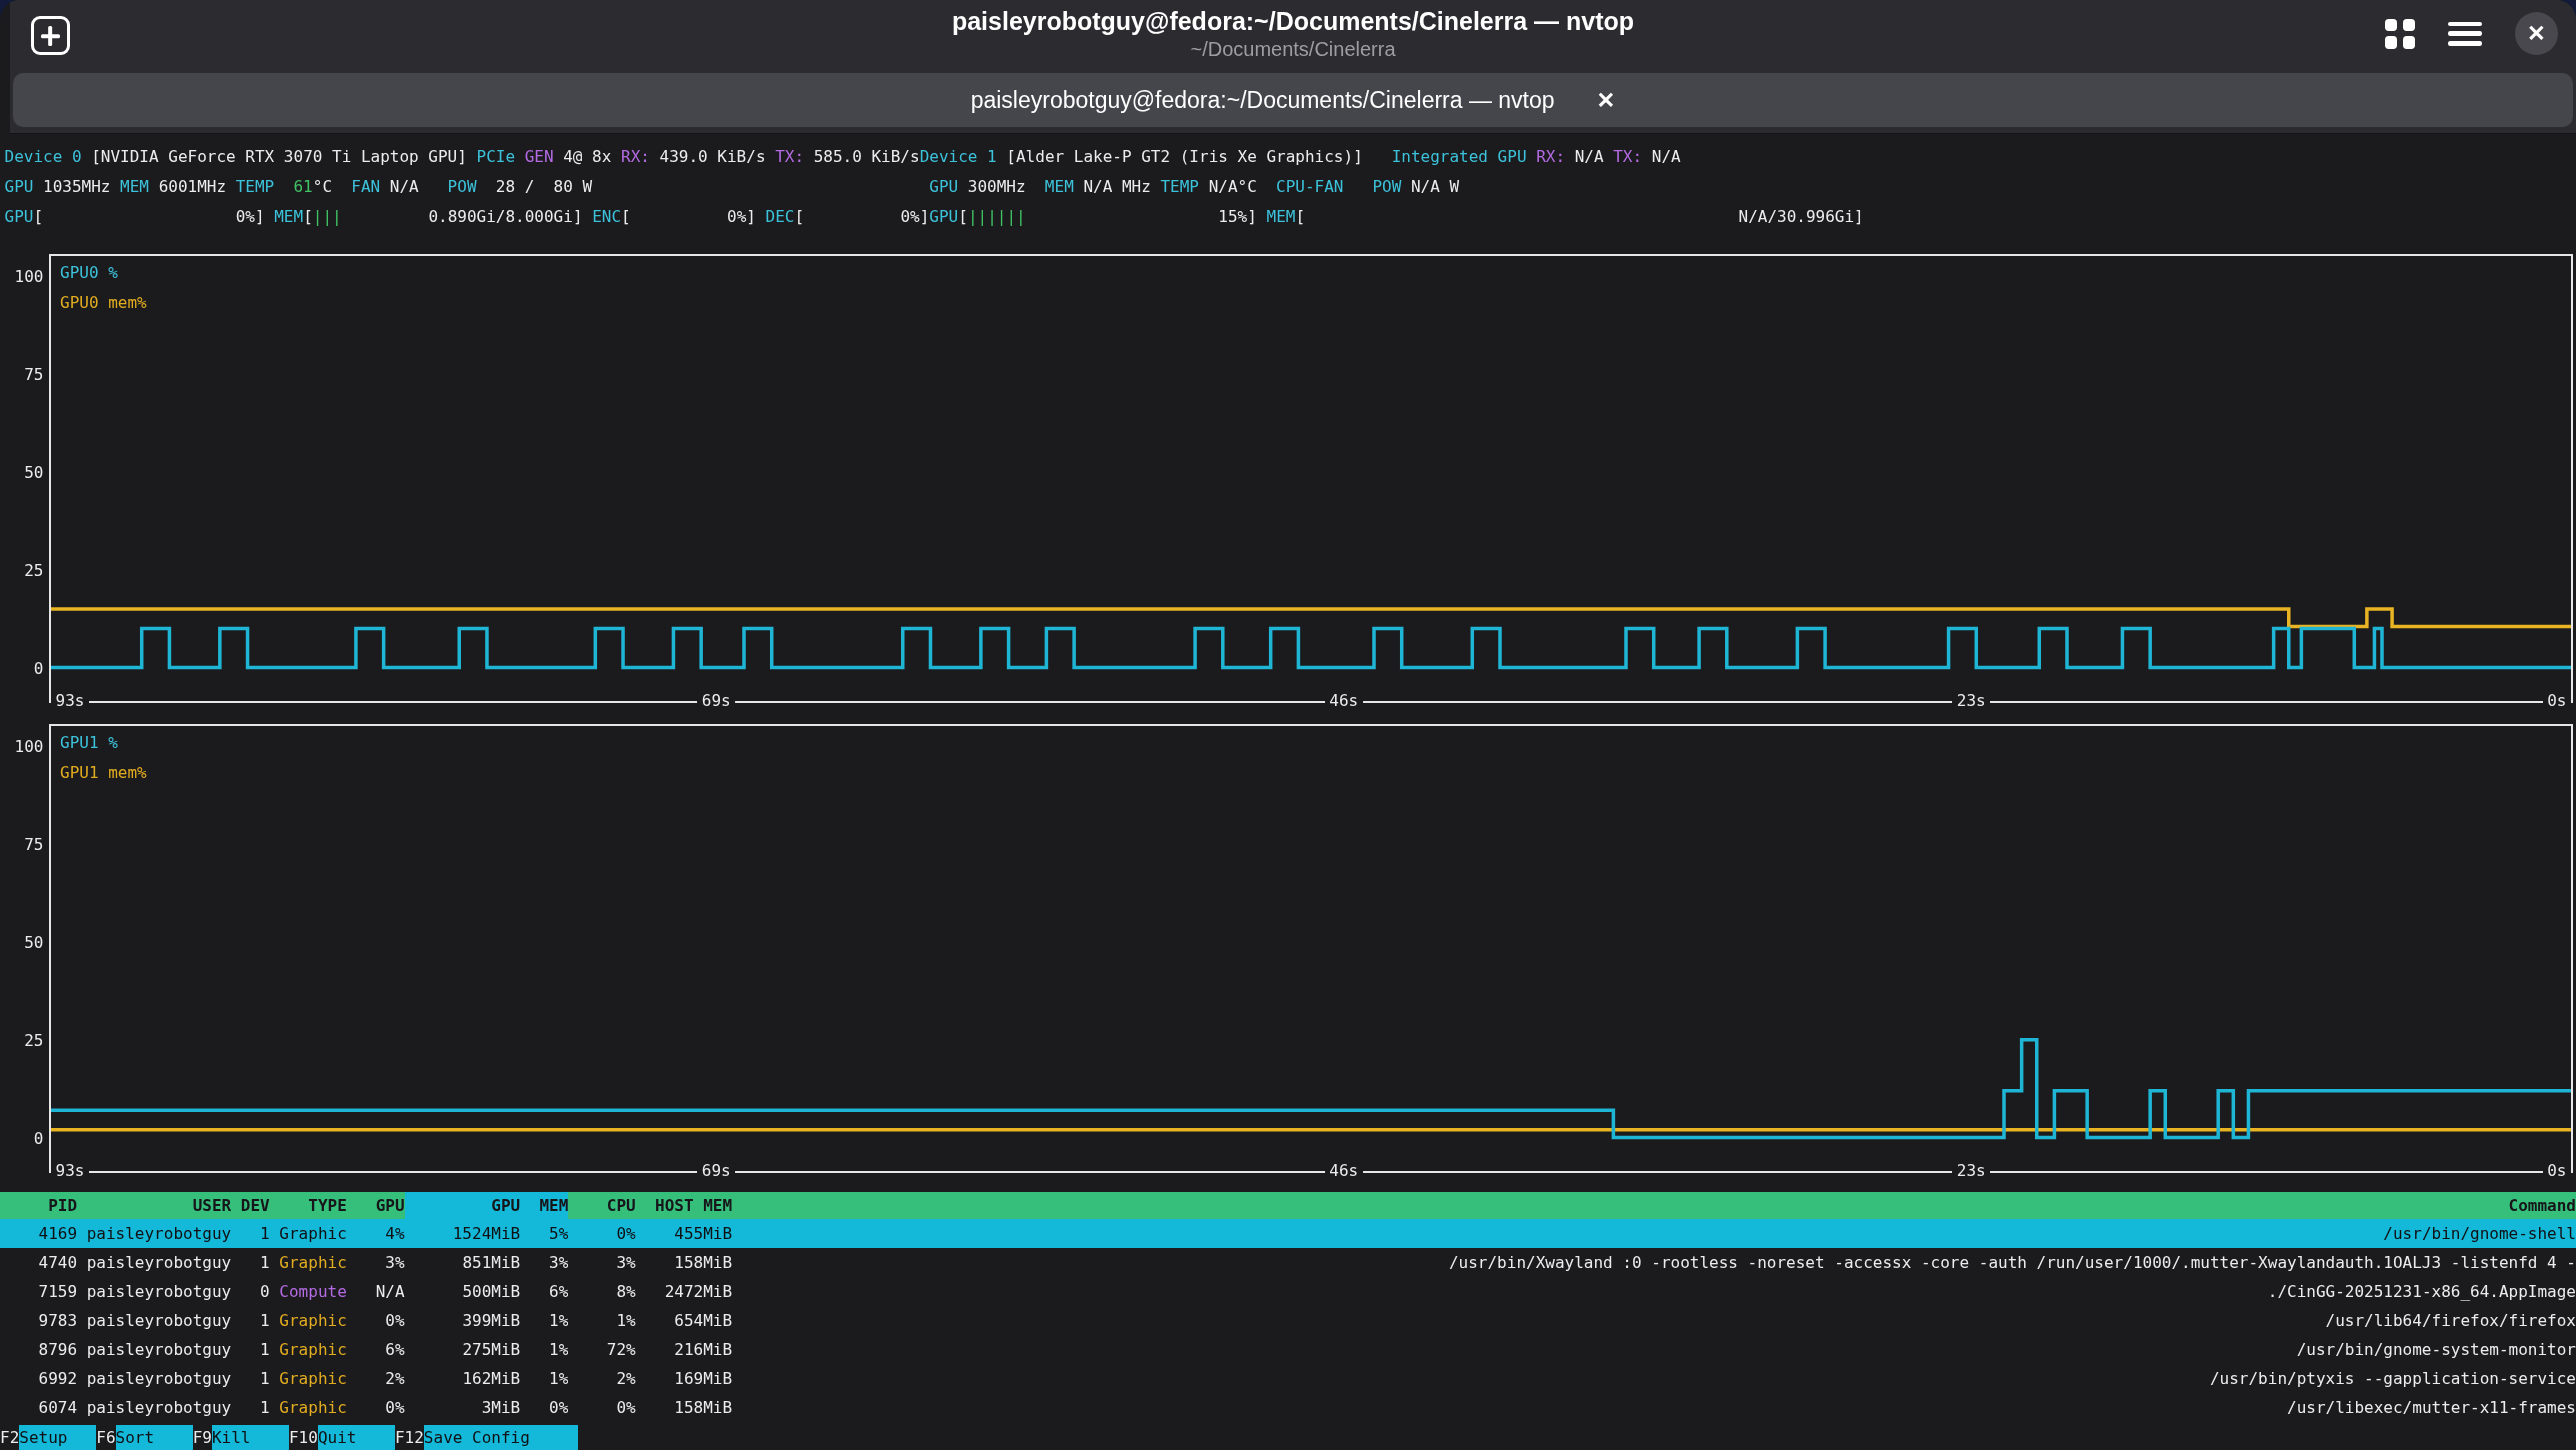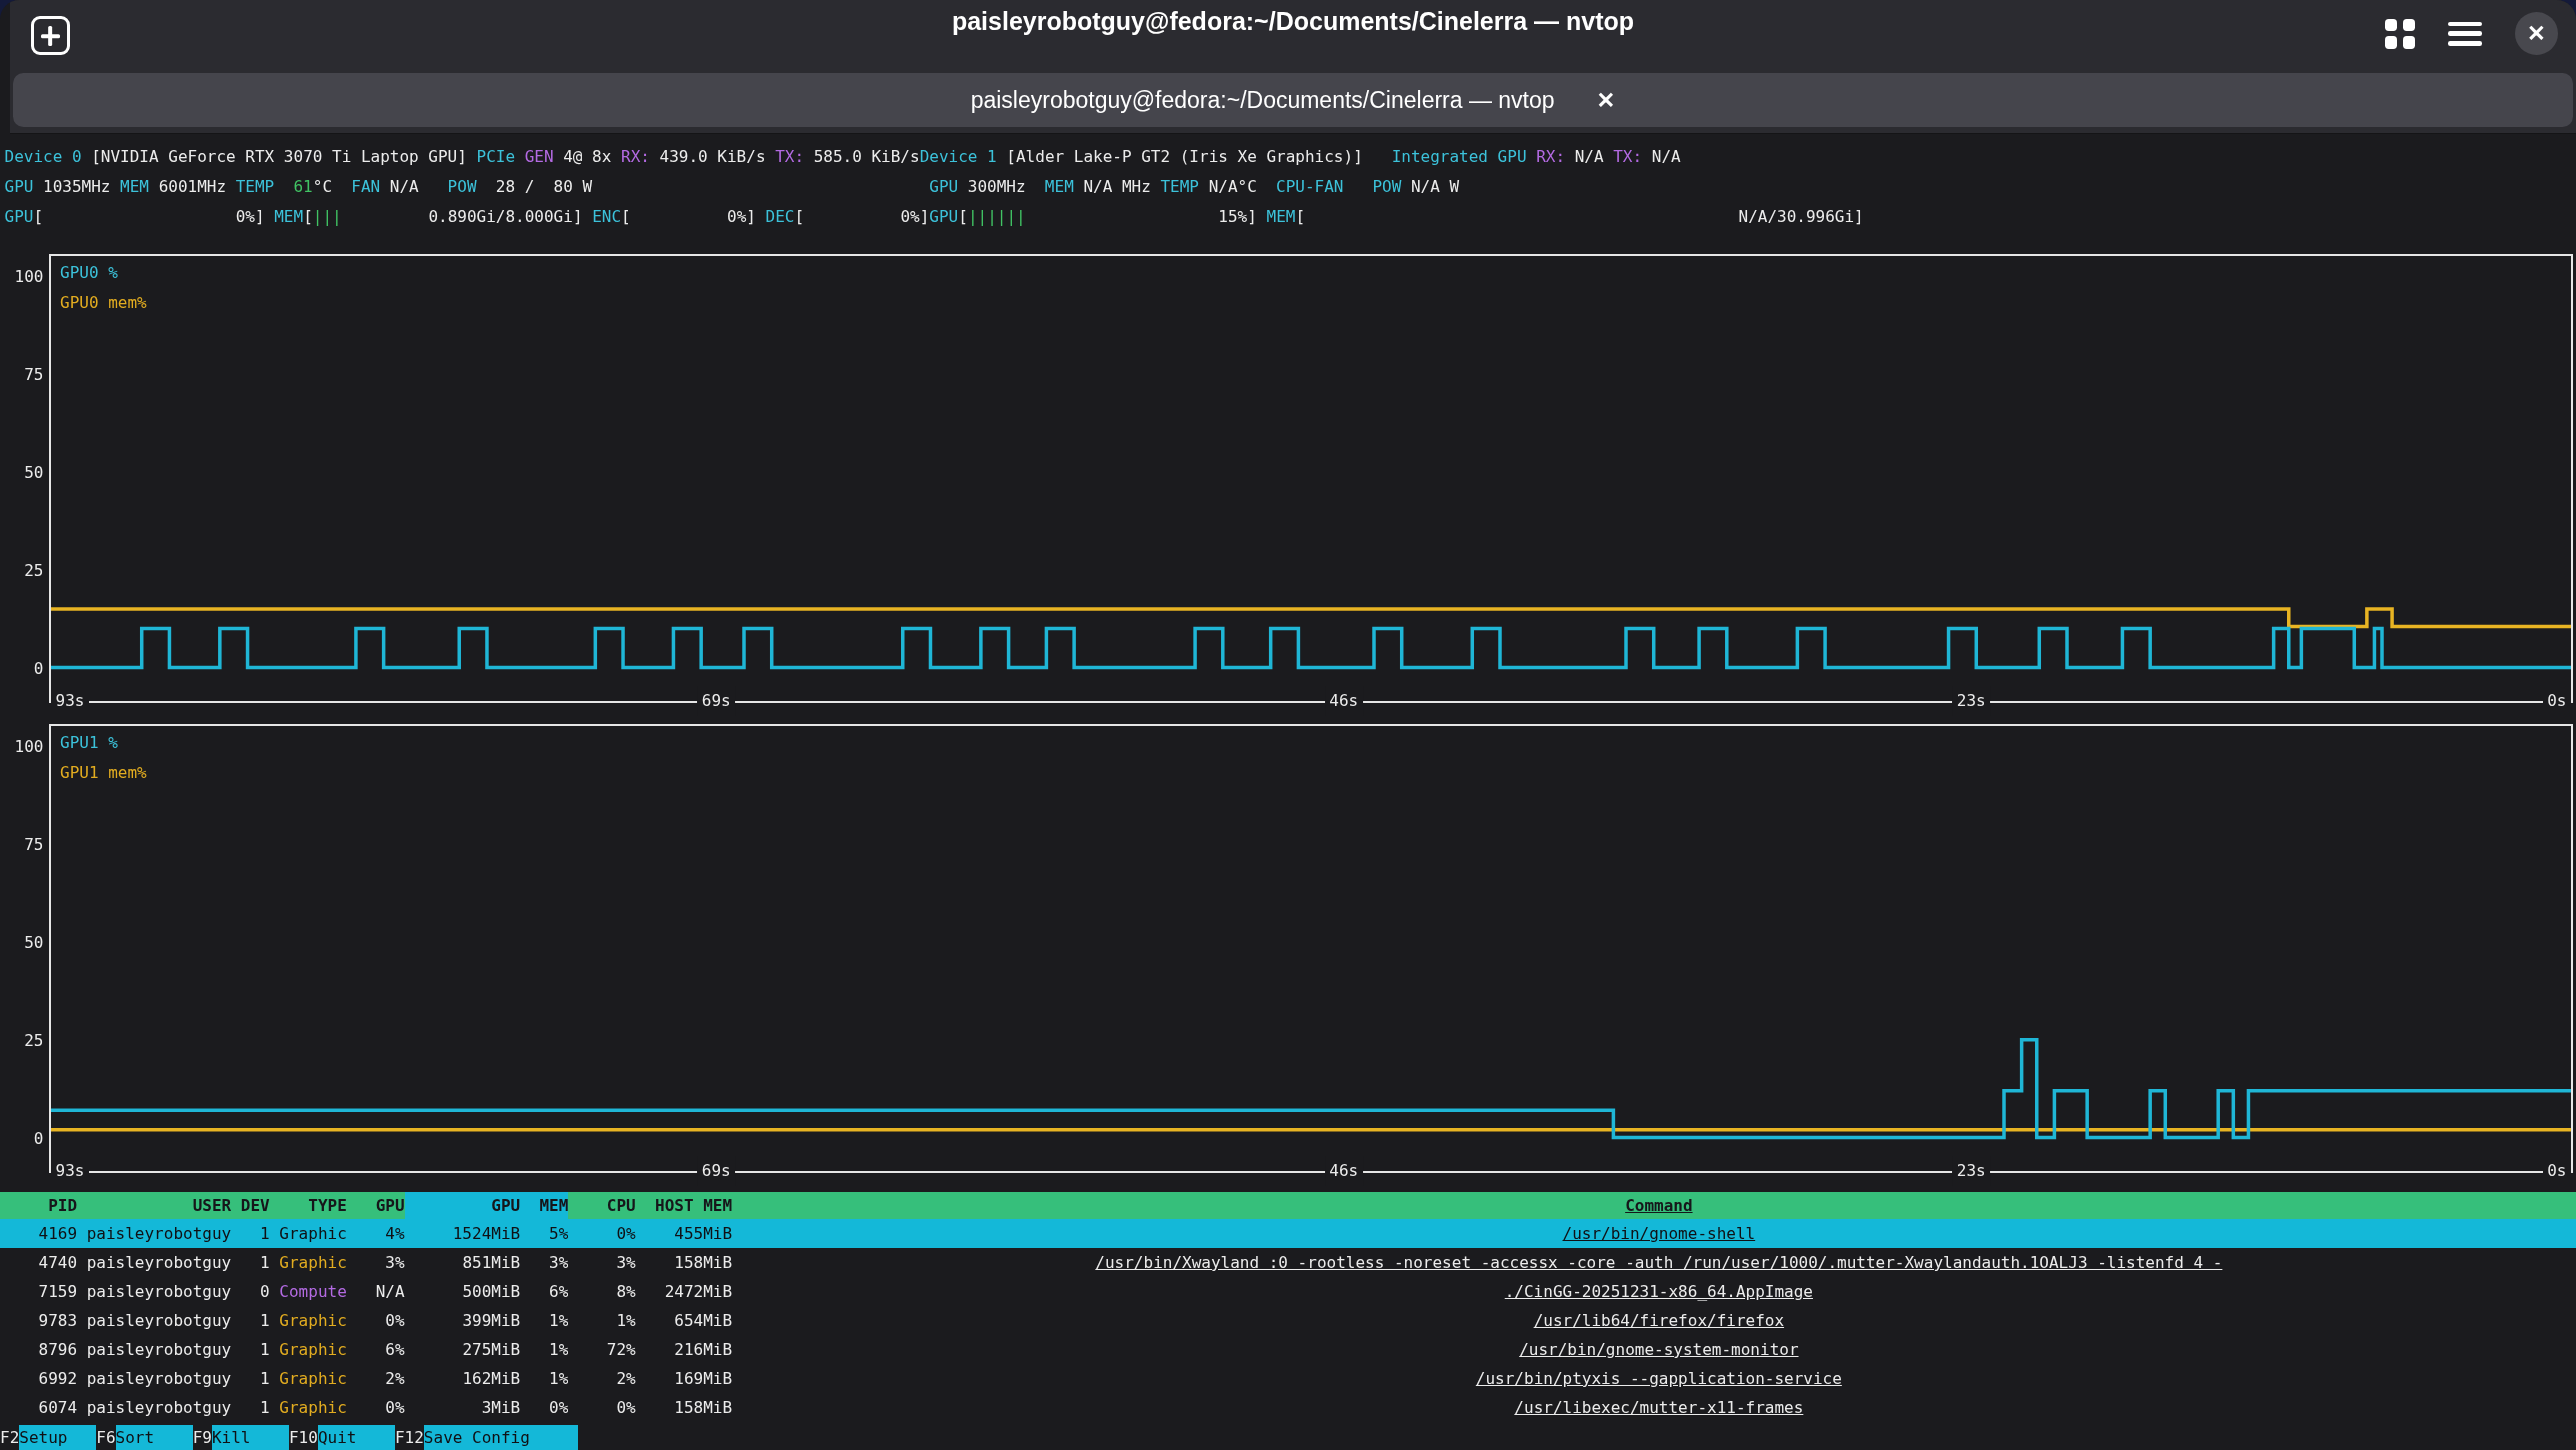--- a/index.html
+++ b/index.html
@@ -70,39 +70,40 @@
   .ylabels span{position:absolute;right:100%;margin-right:7.5px;transform:translateY(-50%);
     color:var(--fg);white-space:nowrap;}
   .xlabels span{position:absolute;bottom:-15px;height:30px;line-height:30px;
     background:var(--term-bg);padding:0 4.5px;color:var(--fg);}
   
   .proc-table{position:absolute;top:1056px;left:0;right:0;white-space:pre;}
   .prow{display:flex;height:29px;line-height:29px;align-items:stretch;}
   .prow.header{height:27px;line-height:27px;background:var(--hdr-green);color:#16161a;font-weight:bold;}
   .prow.selected{background:var(--sel-cyan);color:#101014;}
   .pcell{display:inline-block;text-align:right;overflow:hidden;flex:0 0 auto;}
-  .pcell.cmd{flex:1 1 auto;text-align:center;padding-left:1ch;text-decoration:underline;}
+  .pcell.cmd{flex:1 1 auto;text-align:right;padding-left:1ch;}
   .prow.header .pcell.hl{background:var(--sel-cyan);}
   
   .fbar{position:absolute;left:0;right:0;bottom:0;height:25.4px;background:var(--term-bg);
     display:flex;line-height:25.4px;white-space:pre;}
   .fkey{color:var(--fg);}
   .flabel{background:var(--sel-cyan);color:#101014;display:inline-block;overflow:hidden;}
 </style>
 </head>
 <body>
 
 <div class="window">
 
   <div class="headerbar">
     <div class="newtab-btn">
       <span class="plus"></span>
     </div>
     <div class="titlebox">
       <div class="title">paisleyrobotguy@fedora:~/Documents/Cinelerra — nvtop</div>
+      <div class="subtitle">~/Documents/Cinelerra</div>
     </div>
     <div class="win-controls">
       <div class="grid-icon">
           <i></i>
           <i></i>
           <i></i>
           <i></i>
         </div>
       <div class="menu-icon">
           <i></i>

